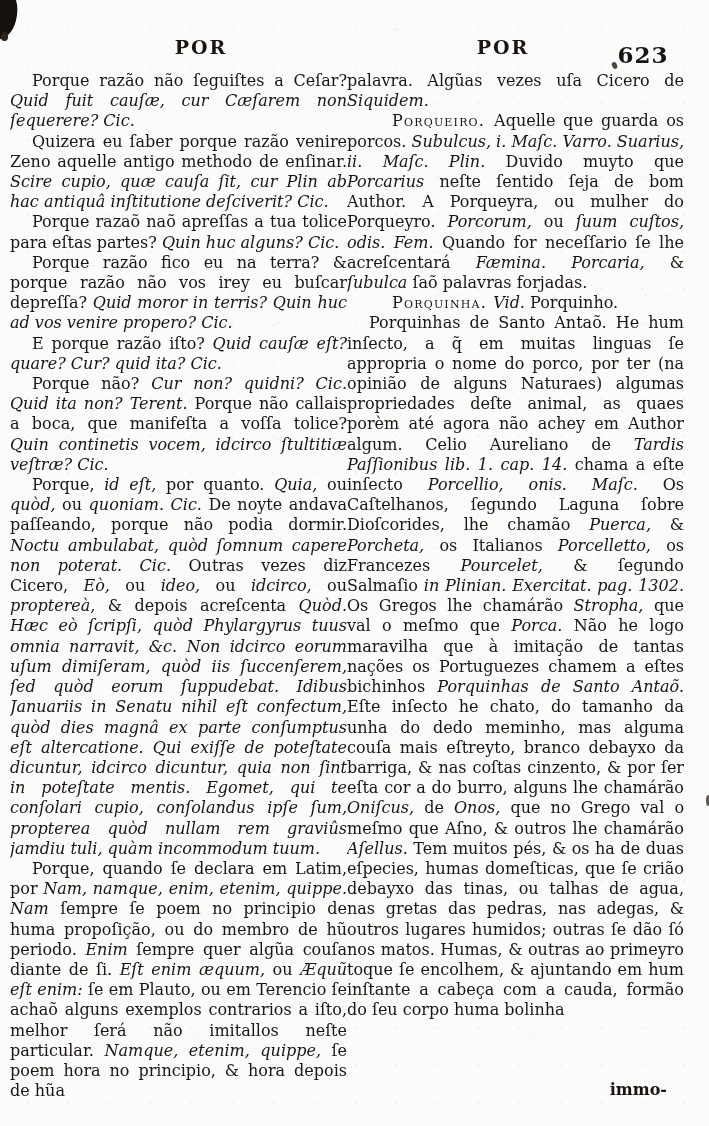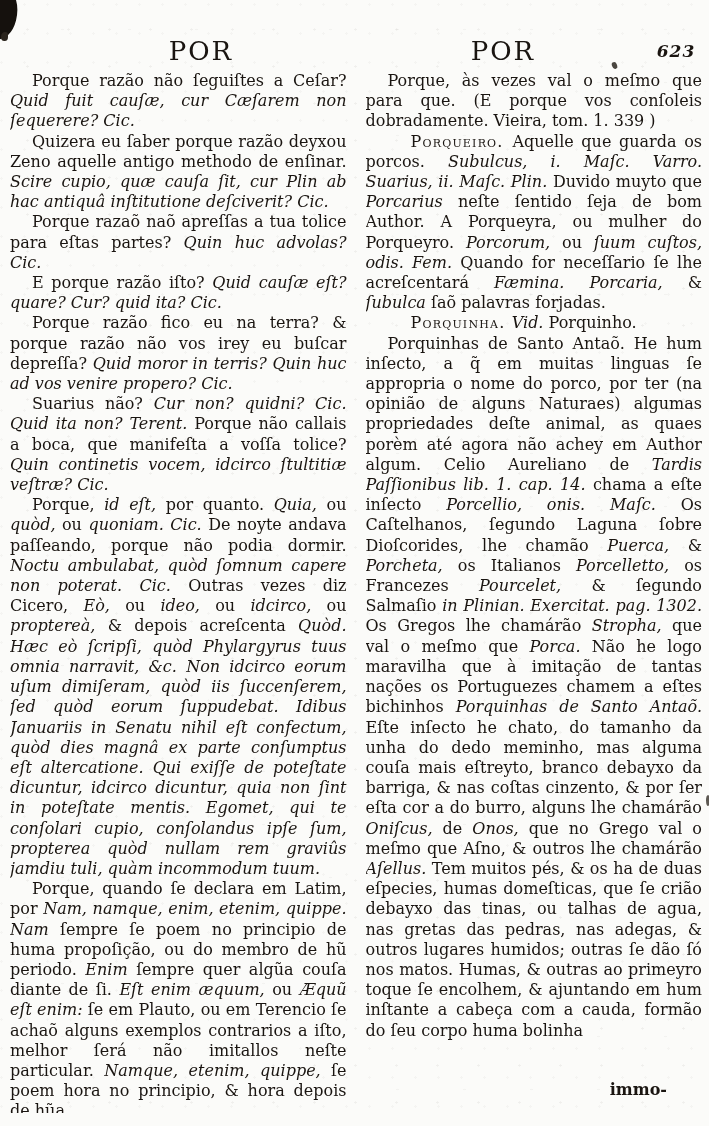--- a/index.html
+++ b/index.html
@@ -22,47 +22,45 @@
     background-position: 7px 11px, 29px 3px, 13px 19px;
     color: var(--ink, #1a1511);
     overflow: hidden;
   }
 
   
   .header { position: absolute; top: 36px; left: 0; width: 100%; height: 34px; }
   .running-title {
     position: absolute;
     transform: translateX(-50%);
-    font-size: 26px;
-    font-weight: 400;
+    font-size: 19px;
+    font-weight: 700;
     letter-spacing: 2px;
     white-space: nowrap;
   }
   .running-title.left  { left: 201px; }
   .running-title.right { left: 503px; }
   .page-number {
     position: absolute;
     left: 643px;
     top: 5px;
     transform: translateX(-50%);
-    font-size: 17px;
+    font-size: 23px;
     font-weight: 700;
-    font-style: italic;
     letter-spacing: 1px;
-    margin-left: 33px;
   }
 
   
   .columns {
     position: absolute;
     top: 71px;
     left: 10px;
     width: 692px;
     display: flex;
-    gap: 19px;
+    gap: 0;
   }
   .column {
     width: 337px;
     height: 1042px;
     overflow: hidden;
     font-size: 16px;
     line-height: 20.2px;
     text-align: justify;
     hyphens: auto;
     -webkit-hyphens: auto;
@@ -125,30 +123,30 @@
 
   <div class="header">
     <span class="running-title left">POR</span>
     <span class="running-title right">POR</span>
     <span class="page-number">623</span>
   </div>
 
   <div class="columns">
     <div class="column" id="col-left">
         <p class="para"><span class="run-r">Porque razão não ſeguiſtes a Ceſar? </span><span class="run-i">Quid fuit cauſæ, cur Cæſarem non ſequerere? Cic.</span></p>
-        <p class="para"><span class="run-r">Quizera eu ſaber porque razão deyxou Zeno aquelle antigo methodo de enſinar. </span><span class="run-i">Scire cupio, quæ cauſa ſit, cur Plin ab hac antiquâ inſtitutione deſciverit? Cic.</span></p>
-        <p class="para"><span class="run-r">Porque razaõ naõ apreſſas a tua tolice para eſtas partes? </span><span class="run-i">Quin huc advolas? Cic.</span></p>
+        <p class="para"><span class="run-r">Quizera eu ſaber porque razão venire Zeno aquelle antigo methodo de enſinar. </span><span class="run-i">Scire cupio, quæ cauſa ſit, cur Plin ab hac antiquâ inſtitutione deſciverit? Cic.</span></p>
+        <p class="para"><span class="run-r">Porque razaõ naõ apreſſas a tua tolice para eſtas partes? </span><span class="run-i">Quin huc alguns? Cic.</span></p>
+        <p class="para"><span class="run-r">Porque razão fico eu na terra? &amp; porque razão não vos irey eu buſcar depreſſa? </span><span class="run-i">Quid moror in terris? Quin huc ad vos venire propero? Cic.</span></p>
         <p class="para"><span class="run-r">E porque razão iſto? </span><span class="run-i">Quid cauſæ eſt? quare? Cur? quid ita? Cic.</span></p>
-        <p class="para"><span class="run-r">Porque razão fico eu na terra? &amp; porque razão não vos irey eu buſcar depreſſa? </span><span class="run-i">Quid moror in terris? Quin huc ad vos venire propero? Cic.</span></p>
-        <p class="para"><span class="run-r">Suarius não? </span><span class="run-i">Cur non? quidni? Cic. Quid ita non? Terent. </span><span class="run-r">Porque não callais a boca, que manifeſta a voſſa tolice? </span><span class="run-i">Quin continetis vocem, idcirco ſtultitiæ veſtræ? Cic.</span></p>
+        <p class="para"><span class="run-r">Porque não? </span><span class="run-i">Cur non? quidni? Cic. Quid ita non? Terent. </span><span class="run-r">Porque não callais a boca, que manifeſta a voſſa tolice? </span><span class="run-i">Quin continetis vocem, idcirco ſtultitiæ veſtræ? Cic.</span></p>
         <p class="para"><span class="run-r">Porque, </span><span class="run-i">id eſt, </span><span class="run-r">por quanto. </span><span class="run-i">Quia, </span><span class="run-r">ou </span><span class="run-i">quòd, </span><span class="run-r">ou </span><span class="run-i">quoniam. Cic. </span><span class="run-r">De noyte andava paſſeando, porque não podia dormir. </span><span class="run-i">Noctu ambulabat, quòd ſomnum capere non poterat. Cic. </span><span class="run-r">Outras vezes diz Cicero, </span><span class="run-i">Eò, </span><span class="run-r">ou </span><span class="run-i">ideo, </span><span class="run-r">ou </span><span class="run-i">idcirco, </span><span class="run-r">ou </span><span class="run-i">proptereà, </span><span class="run-r">&amp; depois acreſcenta </span><span class="run-i">Quòd. Hæc eò ſcripſi, quòd Phylargyrus tuus omnia narravit, &amp;c. Non idcirco eorum uſum dimiſeram, quòd iis ſuccenſerem, ſed quòd eorum ſuppudebat. Idibus Januariis in Senatu nihil eſt confectum, quòd dies magnâ ex parte conſumptus eſt altercatione. Qui exiſſe de poteſtate dicuntur, idcirco dicuntur, quia non ſint in poteſtate mentis. Egomet, qui te conſolari cupio, conſolandus ipſe ſum, propterea quòd nullam rem graviûs jamdiu tuli, quàm incommodum tuum.</span></p>
         <p class="para"><span class="run-r">Porque, quando ſe declara em Latim, por </span><span class="run-i">Nam, namque, enim, etenim, quippe. Nam </span><span class="run-r">ſempre ſe poem no principio de huma propoſição, ou do membro de hũ periodo. </span><span class="run-i">Enim </span><span class="run-r">ſempre quer algũa couſa diante de ſi. </span><span class="run-i">Eſt enim æquum, </span><span class="run-r">ou </span><span class="run-i">Æquũ eſt enim: </span><span class="run-r">ſe em Plauto, ou em Terencio ſe achaõ alguns exemplos contrarios a iſto, melhor ſerá não imitallos neſte particular. </span><span class="run-i">Namque, etenim, quippe, </span><span class="run-r">ſe poem hora no principio, &amp; hora depois de hũa</span></p>
       </div>
     <div class="column" id="col-right">
-        <p class="para"><span class="run-r">Porque, às vezes val o meſmo que para que. (E porque vos conſoleis dobradamente. Vieira, tom. 1. 339 )</span></p>
+        <p class="para no-indent"><span class="run-r">palavra. Algũas vezes uſa Cicero de </span><span class="run-i">Siquidem.</span></p>
         <p class="para"><span class="run-sc">Porqueiro. </span><span class="run-r">Aquelle que guarda os porcos. </span><span class="run-i">Subulcus, i. Maſc. Varro. Suarius, ii. Maſc. Plin. </span><span class="run-r">Duvido muyto que </span><span class="run-i">Porcarius </span><span class="run-r">neſte ſentido ſeja de bom Author. A Porqueyra, ou mulher do Porqueyro. </span><span class="run-i">Porcorum, </span><span class="run-r">ou </span><span class="run-i">ſuum cuſtos, odis. Fem. </span><span class="run-r">Quando for neceſſario ſe lhe acreſcentará </span><span class="run-i">Fæmina. Porcaria, </span><span class="run-r">&amp; </span><span class="run-i">ſubulca </span><span class="run-r">ſaõ palavras forjadas.</span></p>
         <p class="para"><span class="run-sc">Porquinha. </span><span class="run-i">Vid. </span><span class="run-r">Porquinho.</span></p>
         <p class="para"><span class="run-r">Porquinhas de Santo Antaõ. He hum inſecto, a q̃ em muitas linguas ſe appropria o nome do porco, por ter (na opinião de alguns Naturaes) algumas propriedades deſte animal, as quaes porèm até agora não achey em Author algum. Celio Aureliano de </span><span class="run-i">Tardis Paſſionibus lib. 1. cap. 14. </span><span class="run-r">chama a eſte inſecto </span><span class="run-i">Porcellio, onis. Maſc. </span><span class="run-r">Os Caſtelhanos, ſegundo Laguna ſobre Dioſcorides, lhe chamão </span><span class="run-i">Puerca, </span><span class="run-r">&amp; </span><span class="run-i">Porcheta, </span><span class="run-r">os Italianos </span><span class="run-i">Porcelletto, </span><span class="run-r">os Francezes </span><span class="run-i">Pourcelet, </span><span class="run-r">&amp; ſegundo Salmaſio </span><span class="run-i">in Plinian. Exercitat. pag. 1302. </span><span class="run-r">Os Gregos lhe chamárão </span><span class="run-i">Stropha, </span><span class="run-r">que val o meſmo que </span><span class="run-i">Porca. </span><span class="run-r">Não he logo maravilha que à imitação de tantas nações os Portuguezes chamem a eſtes bichinhos </span><span class="run-i">Porquinhas de Santo Antaõ. </span><span class="run-r">Eſte inſecto he chato, do tamanho da unha do dedo meminho, mas alguma couſa mais eſtreyto, branco debayxo da barriga, &amp; nas coſtas cinzento, &amp; por ſer eſta cor a do burro, alguns lhe chamárão </span><span class="run-i">Oniſcus, </span><span class="run-r">de </span><span class="run-i">Onos, </span><span class="run-r">que no Grego val o meſmo que Aſno, &amp; outros lhe chamárão </span><span class="run-i">Aſellus. </span><span class="run-r">Tem muitos pés, &amp; os ha de duas eſpecies, humas domeſticas, que ſe crião debayxo das tinas, ou talhas de agua, nas gretas das pedras, nas adegas, &amp; outros lugares humidos; outras ſe dão ſó nos matos. Humas, &amp; outras ao primeyro toque ſe encolhem, &amp; ajuntando em hum inſtante a cabeça com a cauda, formão do ſeu corpo huma bolinha</span></p>
       </div>
   </div>
 
   <div class="catchword">immo-</div>
 </div>
 
 </body></html>

